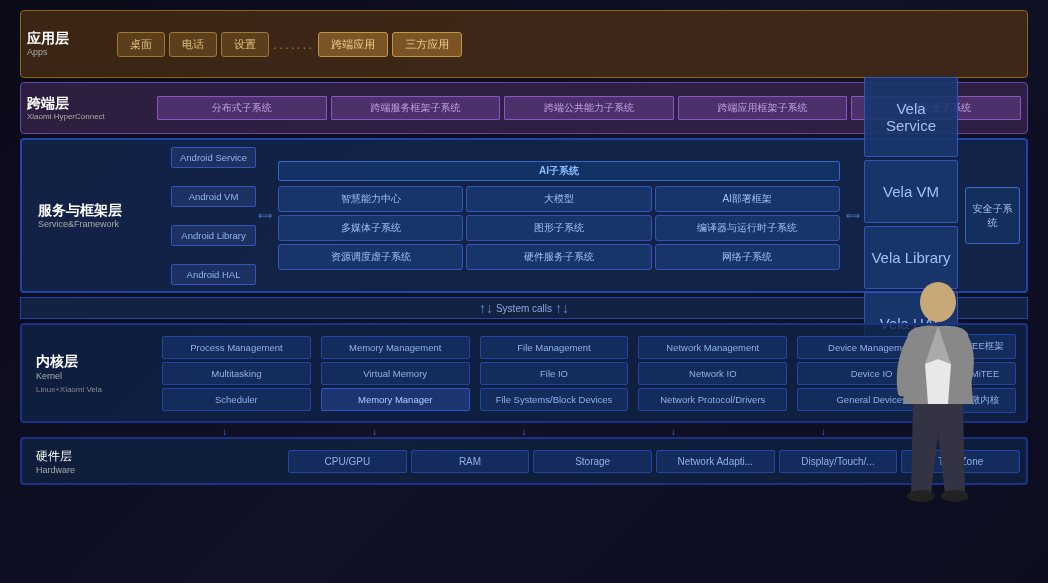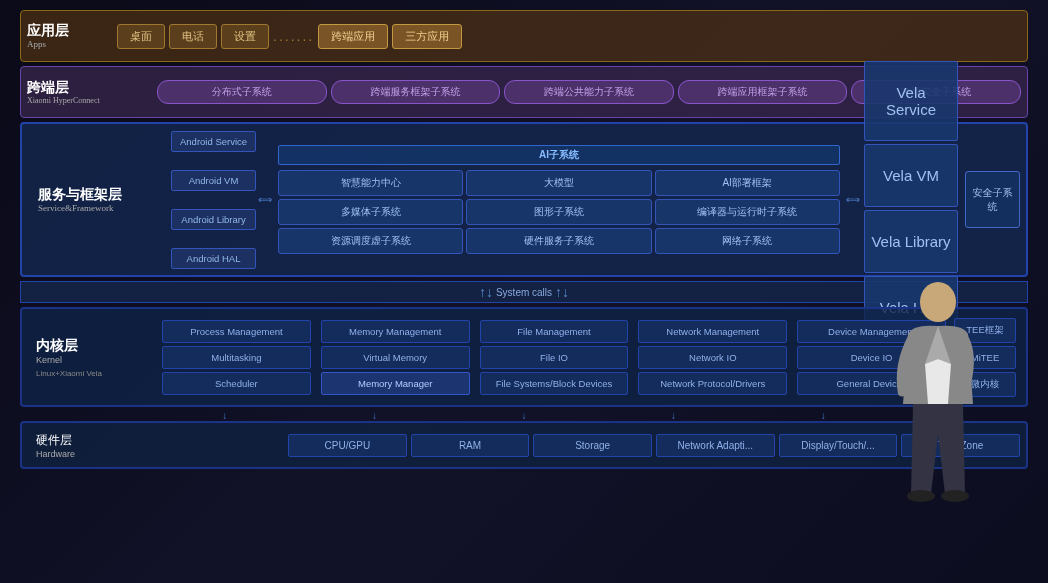--- a/index.html
+++ b/index.html
@@ -57,28 +57,27 @@
       font-weight: bold;
       display: block;
       line-height: 1.2;
     }
 
     .layer-label .en {
       font-size: 9px;
       color: #aaa;
       display: block;
       line-height: 1.2;
-      font-family: Liberation Serif, serif;
     }
 
     
     .apps-layer {
       background: rgba(80,50,20,0.7);
       border: 1px solid #8B6914;
-      height: 52px;
+      height: 68px;
       display: flex;
       align-items: center;
     }
 
     .apps-layer .layer-label {
       top: 50%;
       transform: translateY(-50%);
     }
 
     .apps-content {
@@ -127,21 +126,21 @@
       flex: 1;
       align-items: center;
     }
 
     .cross-item {
       background: rgba(80,50,110,0.9);
       border: 1px solid #8855cc;
       color: #c0a0e8;
       font-size: 10px;
       padding: 4px 10px;
-      border-radius: 11px;
+      border-radius: 1px;
       text-align: center;
       flex: 1;
     }
 
     
     .service-layer {
       background: rgba(20,40,80,0.8);
       border: 2px solid #2244aa;
       height: 155px;
       display: flex;

